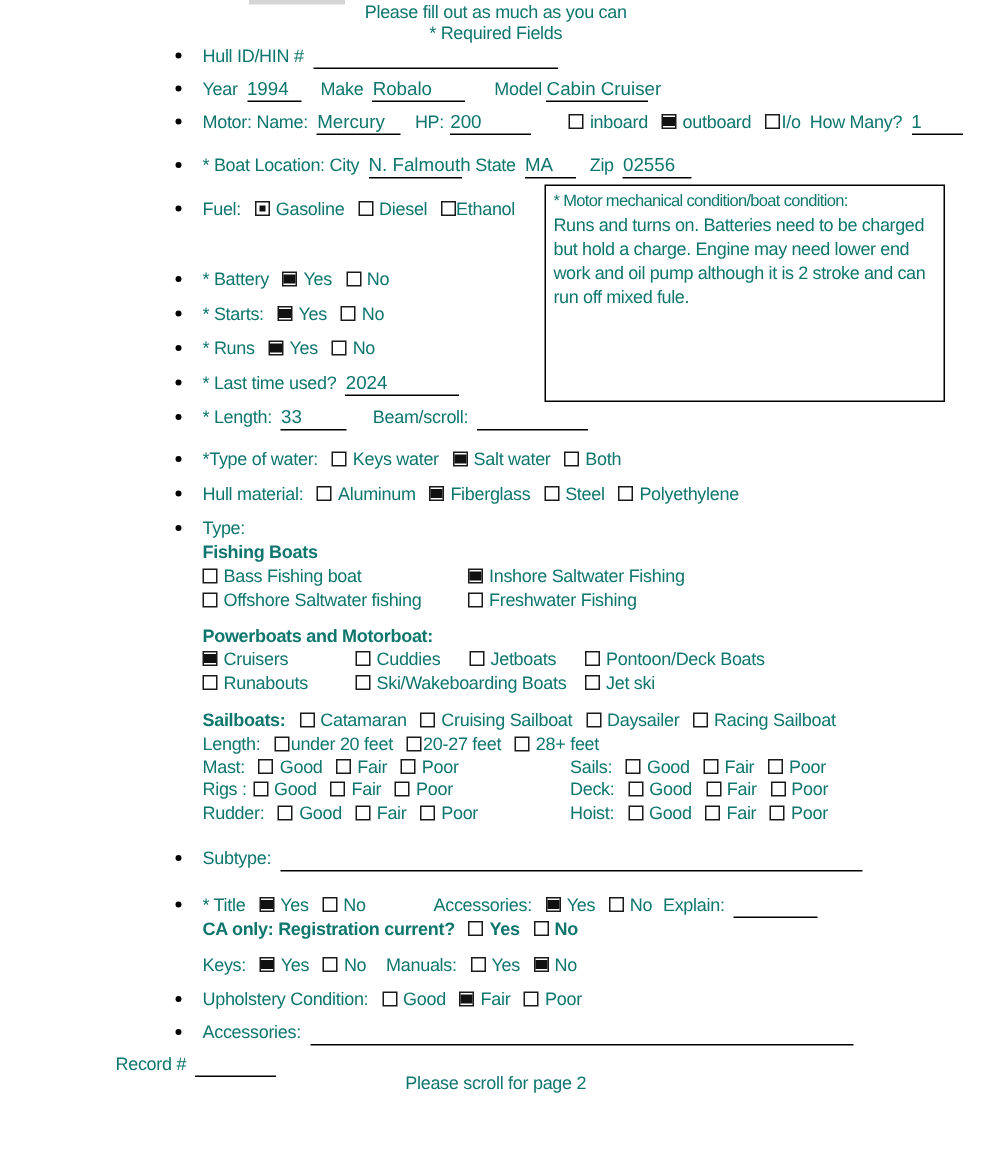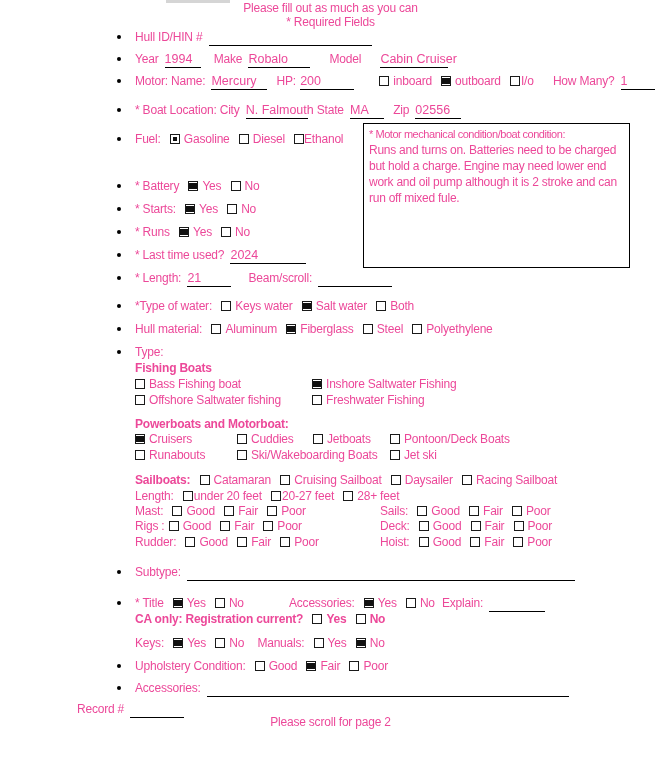--- a/index.html
+++ b/index.html
@@ -1,17 +1,17 @@
 <!DOCTYPE html>
 <html><head>
 <meta charset="utf-8">
 <style>
   html,body{margin:0;padding:0;background:#fff;}
   .page{position:relative;width:661px;height:768px;background:#fff;overflow:hidden;
-        font-family:"Liberation Sans",sans-serif;font-size:12px;letter-spacing:-0.2px;color:#ec4899;}
+        font-family:"Liberation Sans",sans-serif;font-size:12px;letter-spacing:-0.2px;color:#0f766e;}
   .center{position:absolute;left:0;width:661px;text-align:center;}
   .row{position:absolute;left:135px;white-space:nowrap;height:16px;line-height:15px;}
   .bullet{position:absolute;left:-18px;top:5px;width:4px;height:4px;border-radius:50%;background:#000;}
   .b{font-weight:bold;}
   .cb{display:inline-block;width:10px;height:10px;border:1.2px solid #1a1a1a;position:relative;
       vertical-align:-1px;margin:0 4px 0 6px;box-sizing:border-box;background:#fff;}
   .cb[data-checked="true"]::after{content:"";position:absolute;left:0px;right:0px;top:1px;bottom:1px;background:#111;}
   .cb.dot[data-checked="true"]::after{left:2px;right:2px;top:2px;bottom:2px;}
   .fld{display:inline-block;border-bottom:1px solid #000;margin-left:3px;vertical-align:baseline;}
   .fld::after{content:"\00a0";}
@@ -39,34 +39,34 @@
     <span class="fld" style="width:163px"><span class="val"></span></span>
   </div>
 
   <div class="row" style="top:52px">
     <span class="bullet"></span>
     <span>Year</span>
     <span class="fld" style="width:36px"><span class="val">1994</span></span>
     <span style="margin-left:10px">Make</span>
     <span class="fld" style="width:62px"><span class="val">Robalo</span></span>
     <span style="margin-left:16px">Model</span>
-    <span class="fld" style="width:68px;margin-left:16px"><span class="val">Cabin Cruiser</span></span>
+    <span class="fld" style="width:68px;margin-left:0"><span class="val">Cabin Cruiser</span></span>
   </div>
 
   <div class="row" style="top:74px">
     <span class="bullet"></span>
     <span>Motor:</span>
     <span style="margin-left:0">Name:</span>
     <span class="fld" style="width:56px"><span class="val">Mercury</span></span>
     <span style="margin-left:6px">HP:</span>
     <span class="fld" style="width:54px;margin-left:1px"><span class="val">200</span></span>
     <span class="cb" style="margin-left:22px" data-checked="false"></span><span>inboard</span>
     <span class="cb" data-checked="true"></span><span>outboard</span>
     <span class="cb" style="margin-right:1px" data-checked="false"></span><span>I/o</span>
-    <span style="margin-left:16px">How Many?</span>
+    <span style="margin-left:3px">How Many?</span>
     <span class="fld" style="width:34px"><span class="val">1</span></span>
   </div>
 
   <div class="row" style="top:103px">
     <span class="bullet"></span>
     <span>* Boat Location: City</span>
     <span class="fld" style="width:62px"><span class="val">N. Falmouth</span></span>
     <span style="margin-left:6px">State</span>
     <span class="fld" style="width:34px"><span class="val">MA</span></span>
     <span style="margin-left:6px">Zip</span>
@@ -110,21 +110,21 @@
 
   <div class="row" style="top:248px">
     <span class="bullet"></span>
     <span>* Last time used?</span>
     <span class="fld" style="width:76px"><span class="val">2024</span></span>
   </div>
 
   <div class="row" style="top:271px">
     <span class="bullet"></span>
     <span>* Length:</span>
-    <span class="fld" style="width:44px"><span class="val">21</span></span>
+    <span class="fld" style="width:44px"><span class="val">33</span></span>
     <span style="margin-left:14px">Beam/scroll:</span>
     <span class="fld" style="width:74px"><span class="val"></span></span>
   </div>
 
   <div class="row" style="top:299px">
     <span class="bullet"></span>
     <span>*Type of water:</span>
     <span class="cb" data-checked="false"></span><span>Keys water</span>
     <span class="cb" data-checked="true"></span><span>Salt water</span>
     <span class="cb" data-checked="false"></span><span>Both</span>

